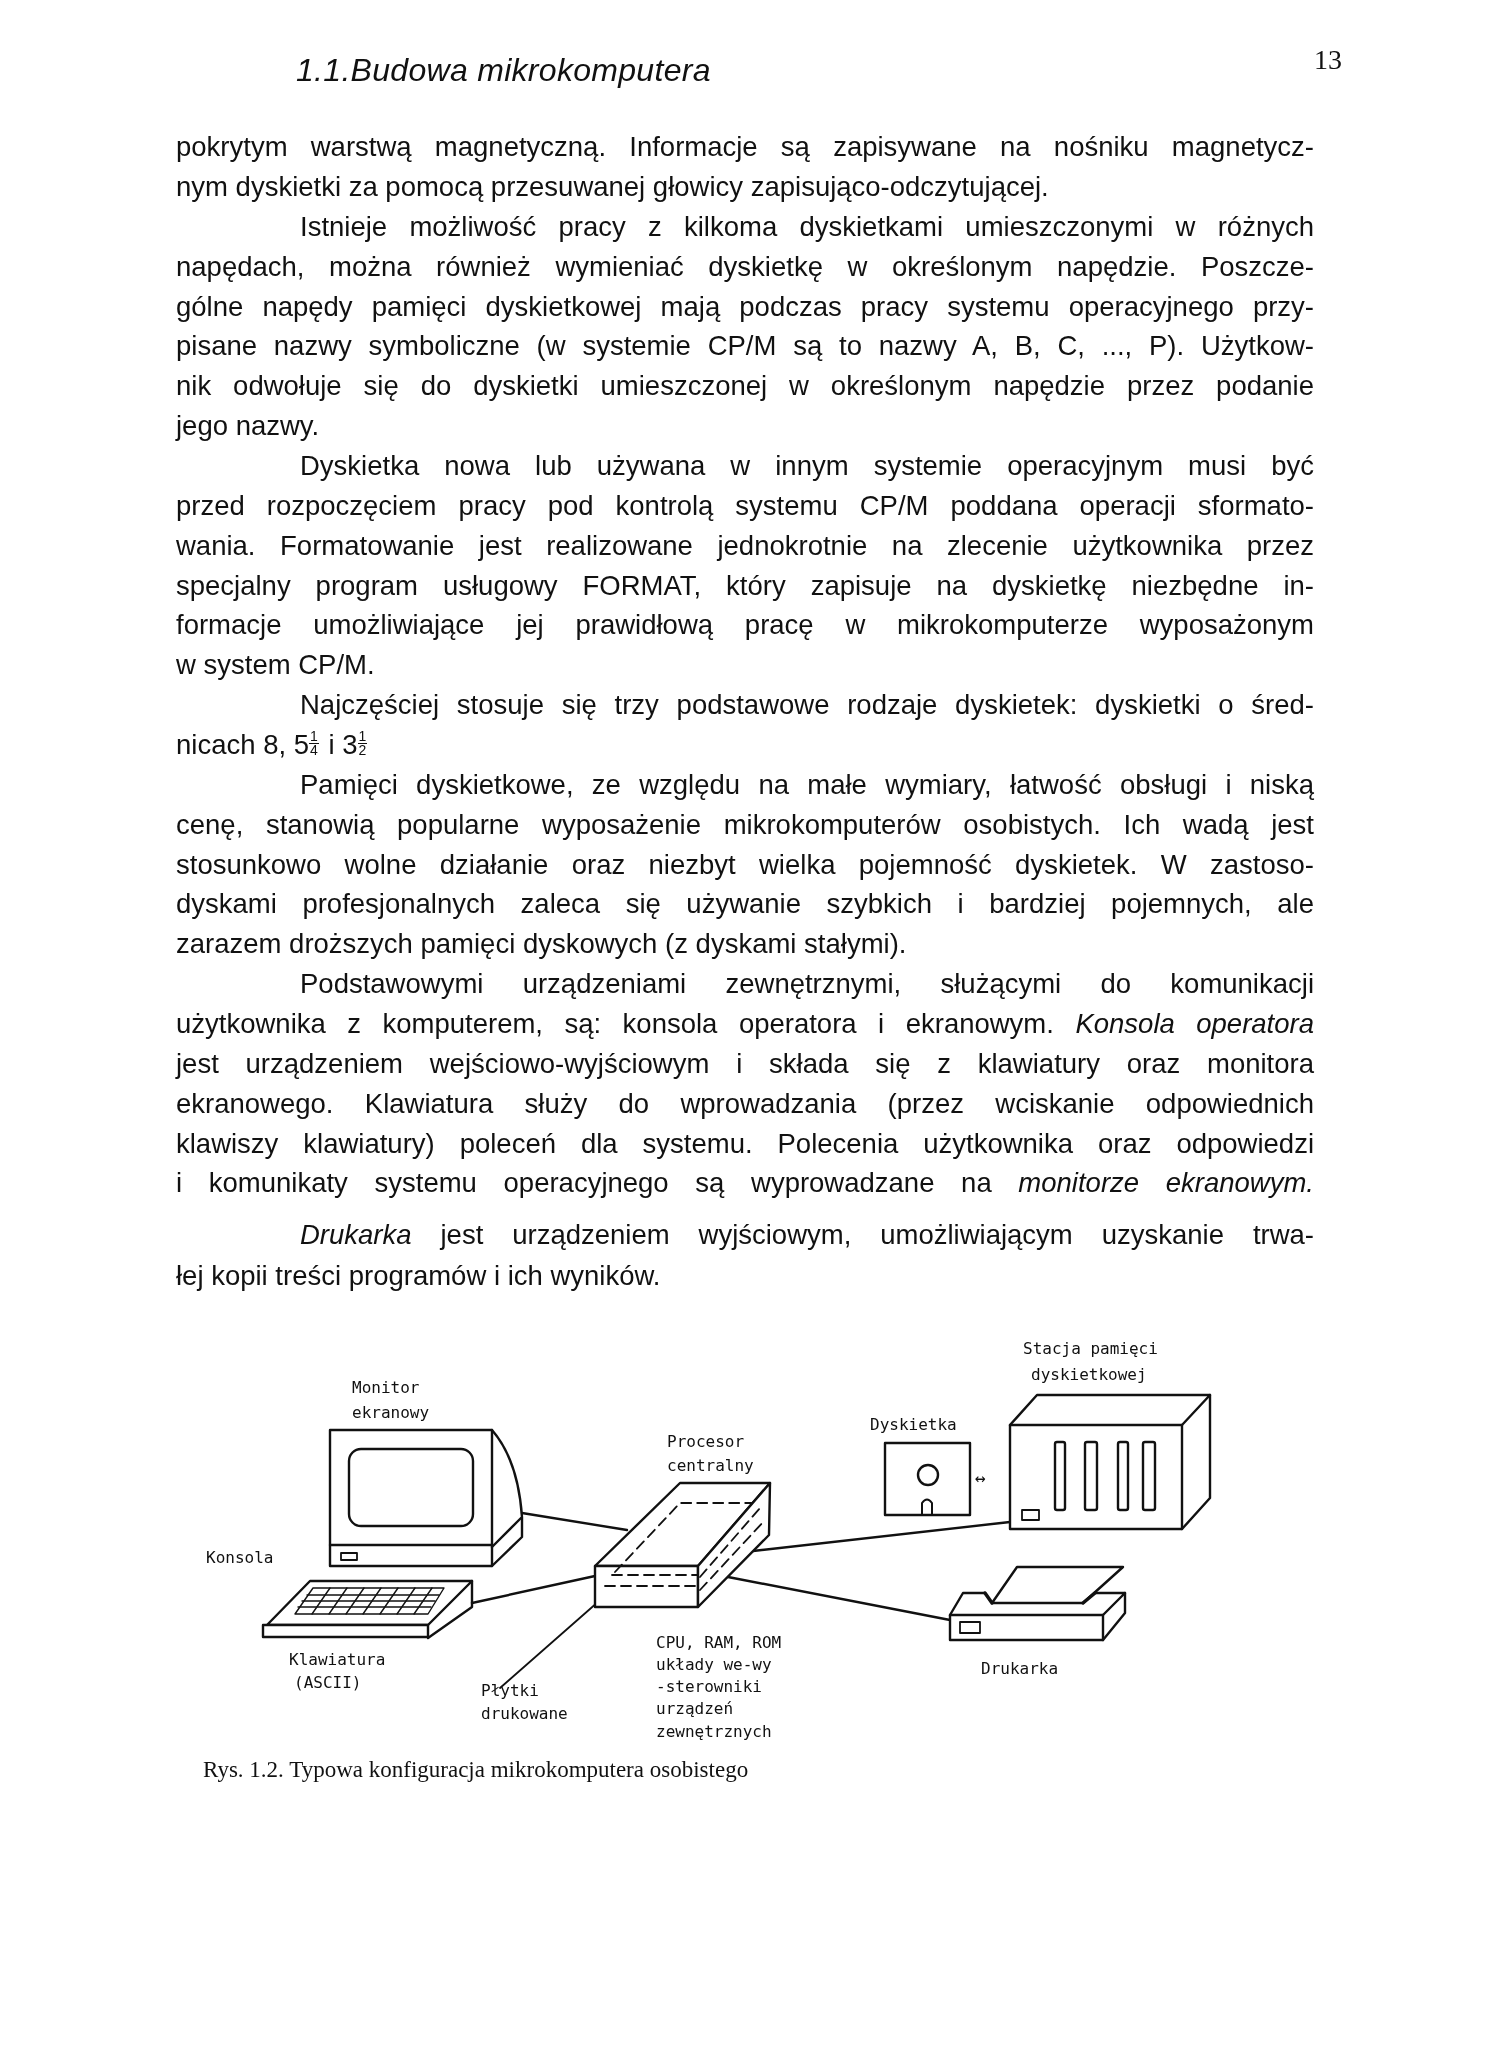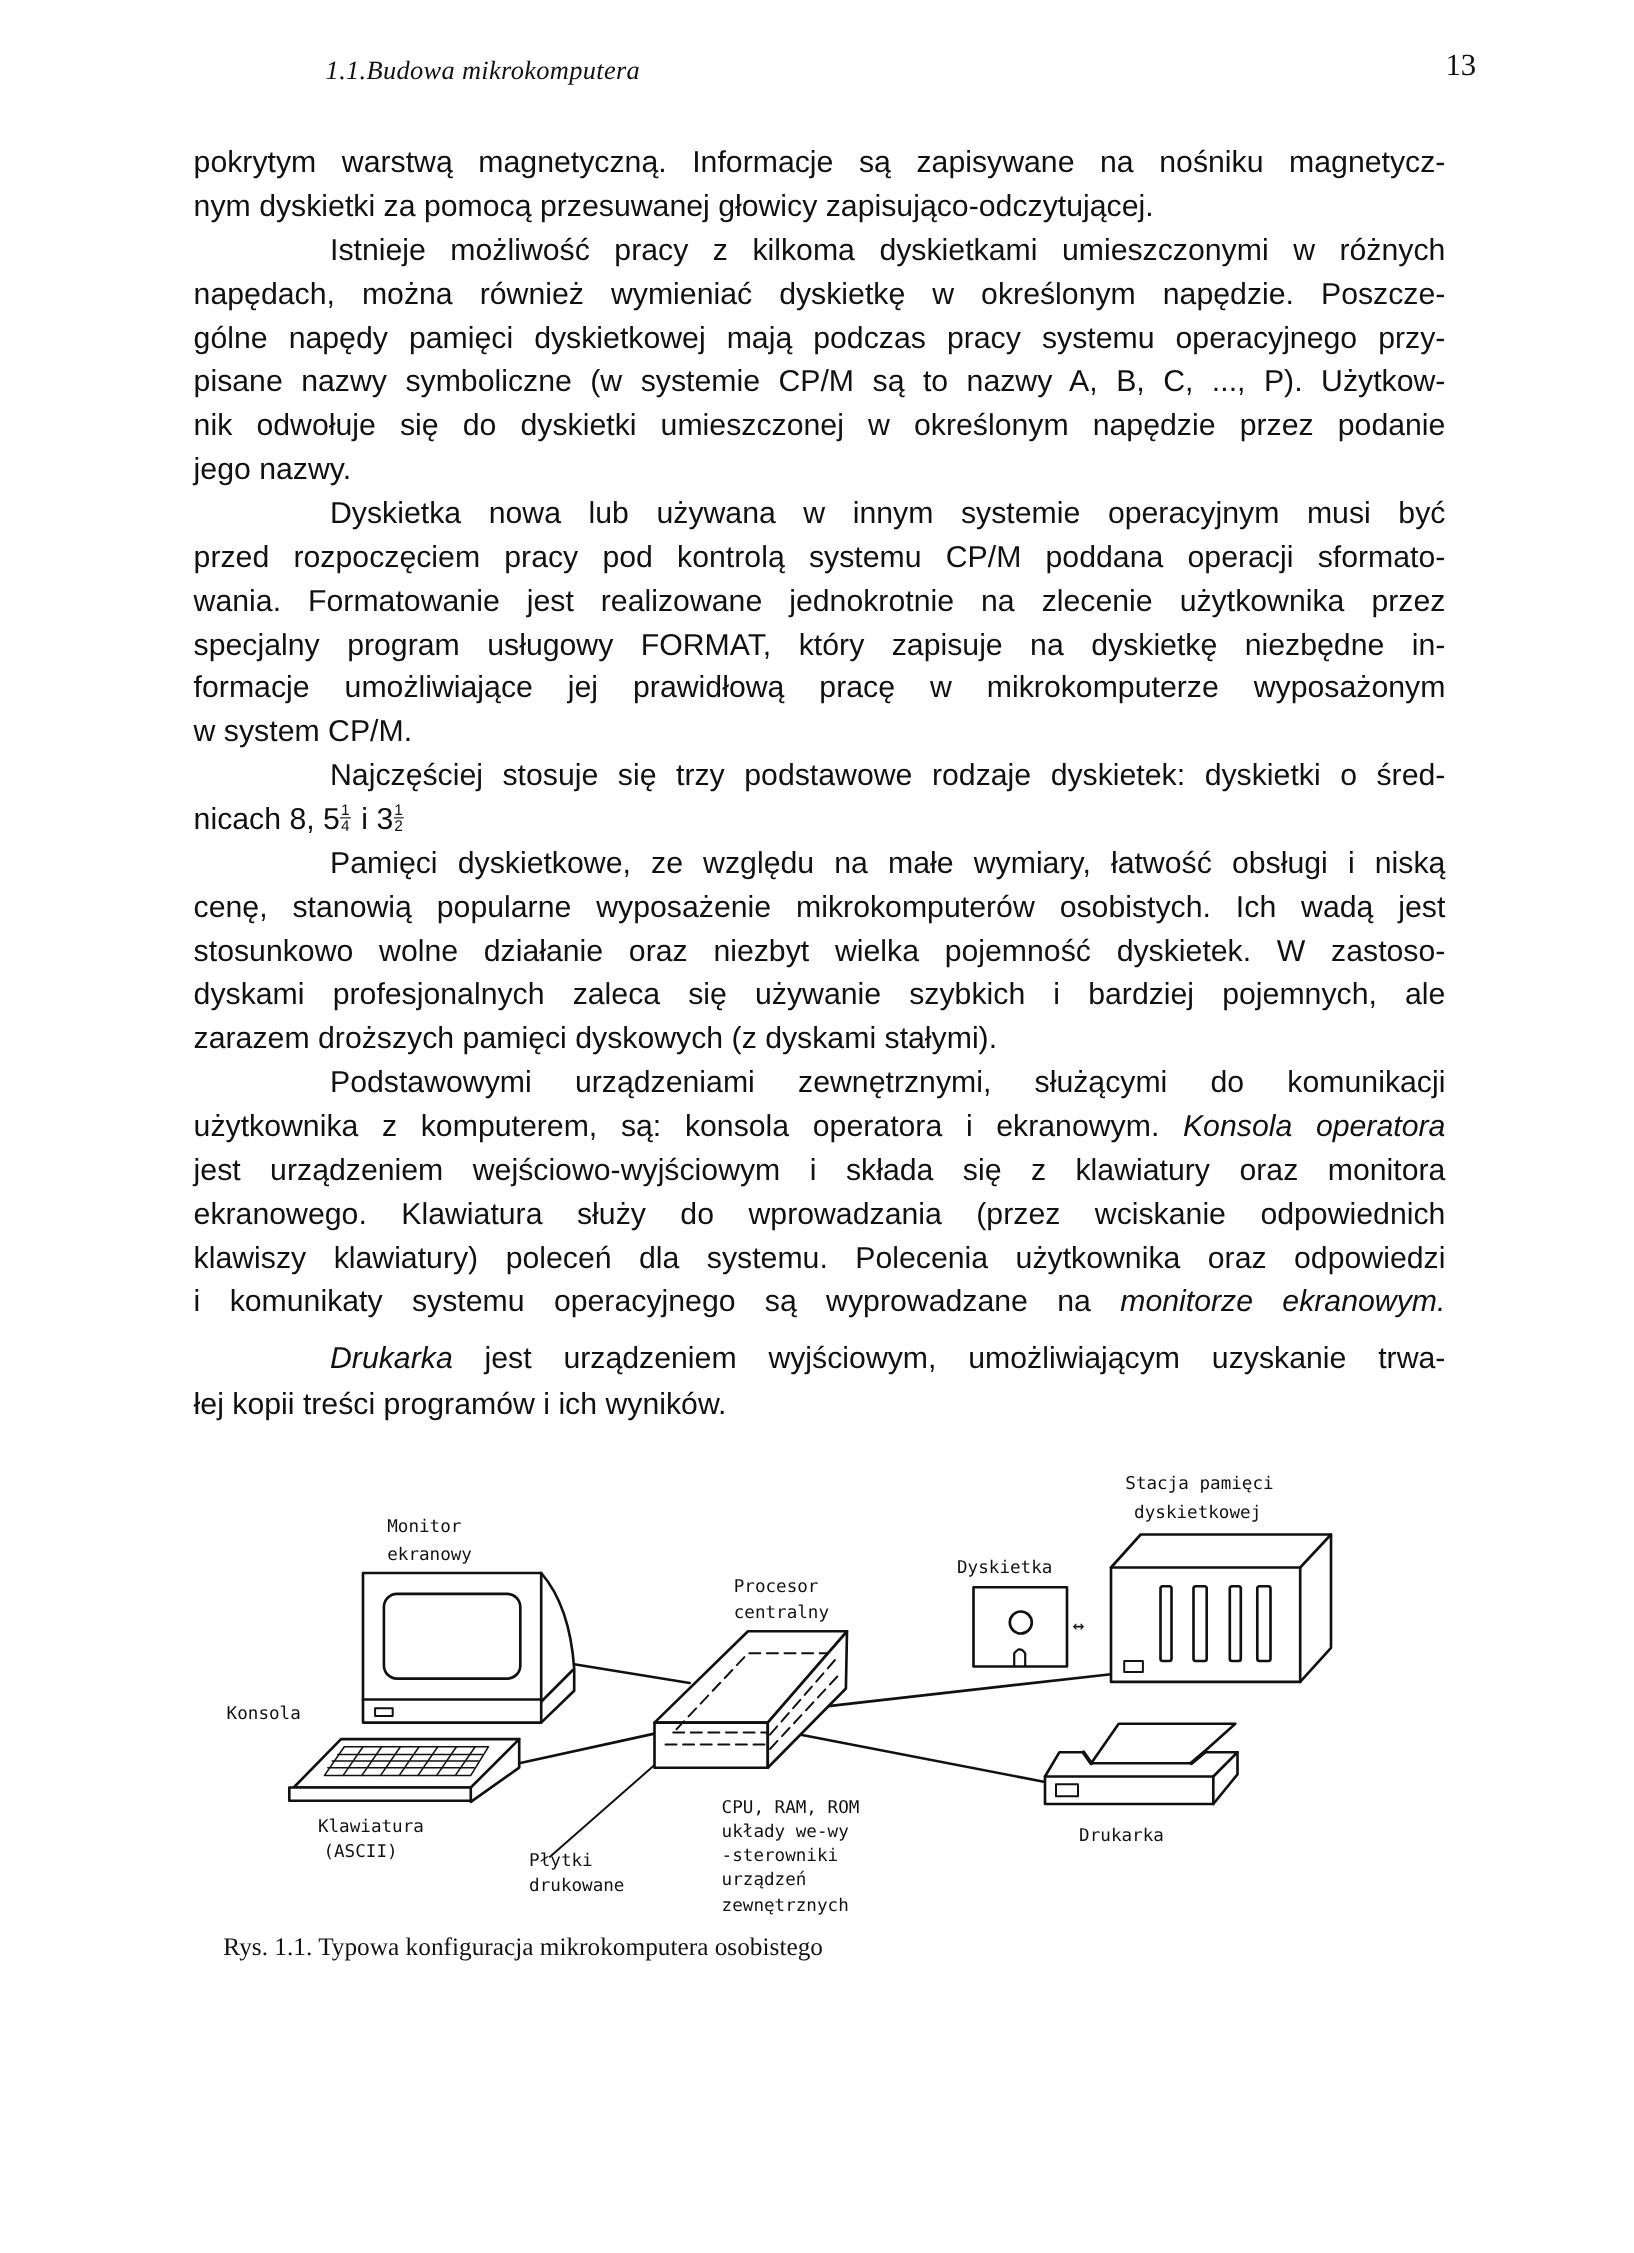--- a/index.html
+++ b/index.html
@@ -1,17 +1,17 @@
 <!DOCTYPE html>
 <html><head>
 <meta charset="utf-8">
 <style>
   html, body { margin:0; padding:0; background:#ffffff; }
   body { width:1485px; height:2048px; position:relative; overflow:hidden; color:#111; }
-  .hdr-title { position:absolute; left:296px; top:52px; font-family:Liberation Serif, serif; font-style:italic; font-size:24px; letter-spacing:0.3px; }
+  .hdr-title { position:absolute; left:296px; top:52px; font-family:Liberation Sans, sans-serif; font-style:italic; font-size:32px; letter-spacing:0.3px; }
   .hdr-page { position:absolute; left:1290px; top:44px; font-family:Liberation Serif, serif; font-size:28px;margin-left:24px; }
   .line { position:absolute; left:176px; width:1138px; height:40px; font-family:Liberation Sans, sans-serif; font-size:27.5px; line-height:40px; white-space:nowrap; overflow:visible; }
   .line.j { text-align:justify; text-align-last:justify; }
   .line.indent { padding-left:124px; width:1014px; }
   .it { font-style:italic; }
   .frac { display:inline-block; vertical-align:middle; font-size:14px; line-height:13px; text-align:center; margin:0 2px 0 0; position:relative; top:-3px; }
   .frac span { display:block; }
   .frac .num { border-bottom:1.4px solid #111; padding:0 1px; }
   svg.diagram { position:absolute; left:0; top:0; }
   .lbl { font-family:"DejaVu Sans Mono", monospace; font-size:16px; fill:#111; }
@@ -161,13 +161,13 @@
     <text class="lbl" x="481" y="1719">drukowane</text>
     <text class="lbl" x="656" y="1648">CPU, RAM, ROM</text>
     <text class="lbl" x="656" y="1670">układy we-wy</text>
     <text class="lbl" x="656" y="1692">-sterowniki</text>
     <text class="lbl" x="656" y="1714">urządzeń</text>
     <text class="lbl" x="656" y="1737">zewnętrznych</text>
     <text class="lbl" x="981" y="1674">Drukarka</text>
   </g>
 </svg>
 
-<div class="caption">Rys. 1.1. Typowa konfiguracja mikrokomputera osobistego</div>
+<div class="caption">Rys. 1.2. Typowa konfiguracja mikrokomputera osobistego</div>
 
 </body></html>

